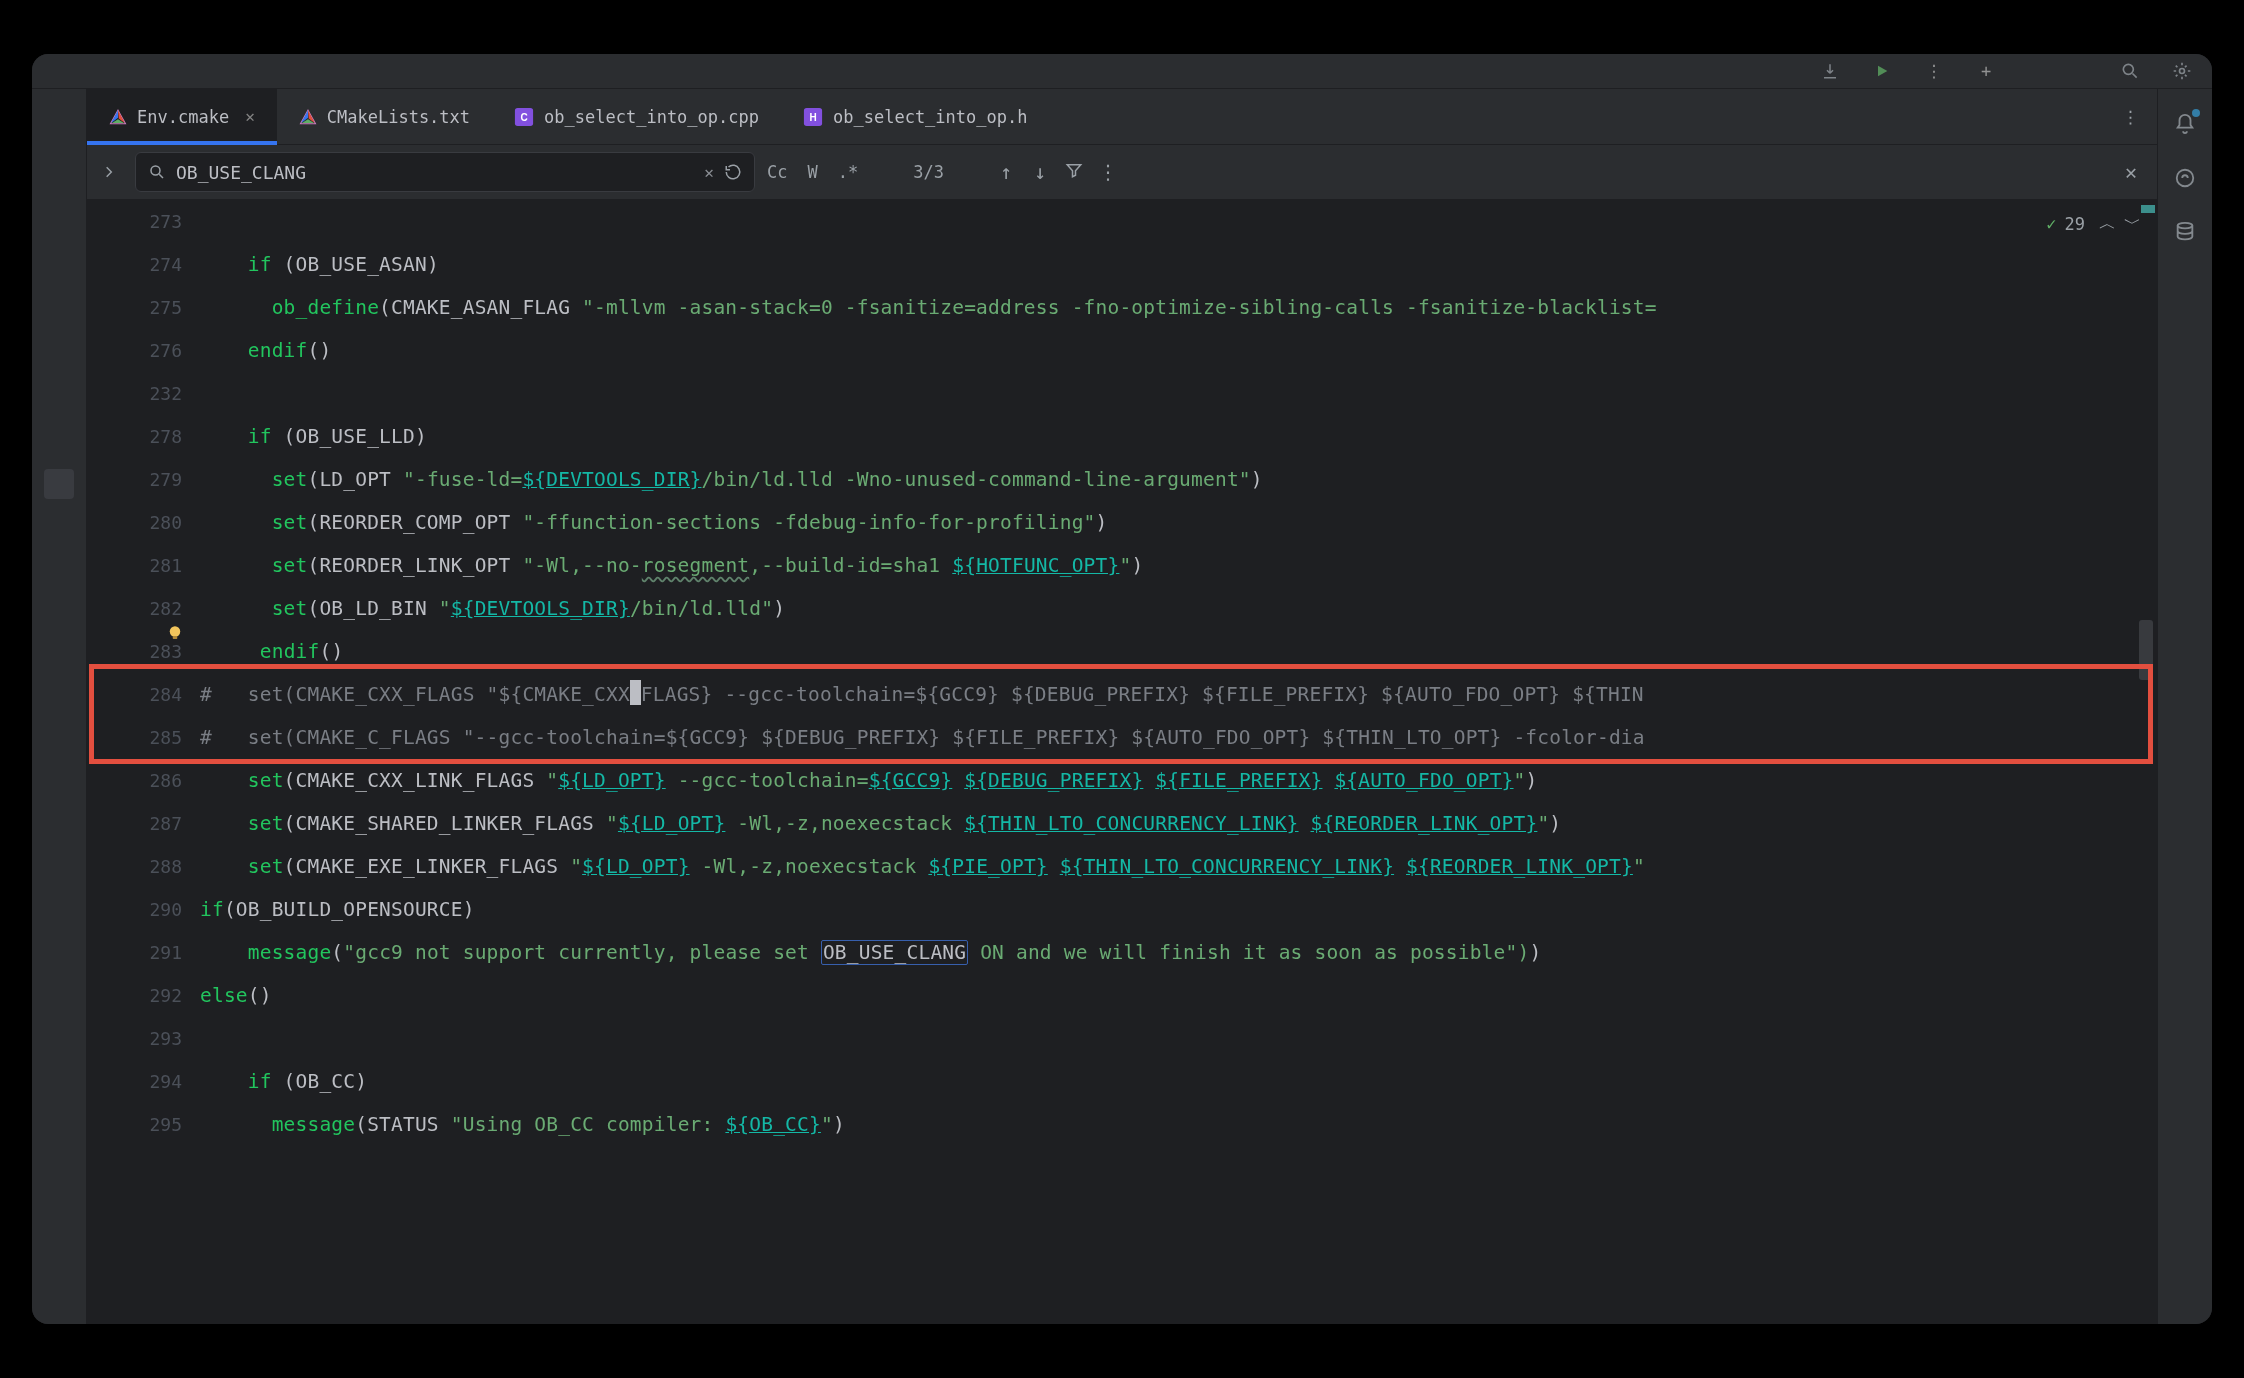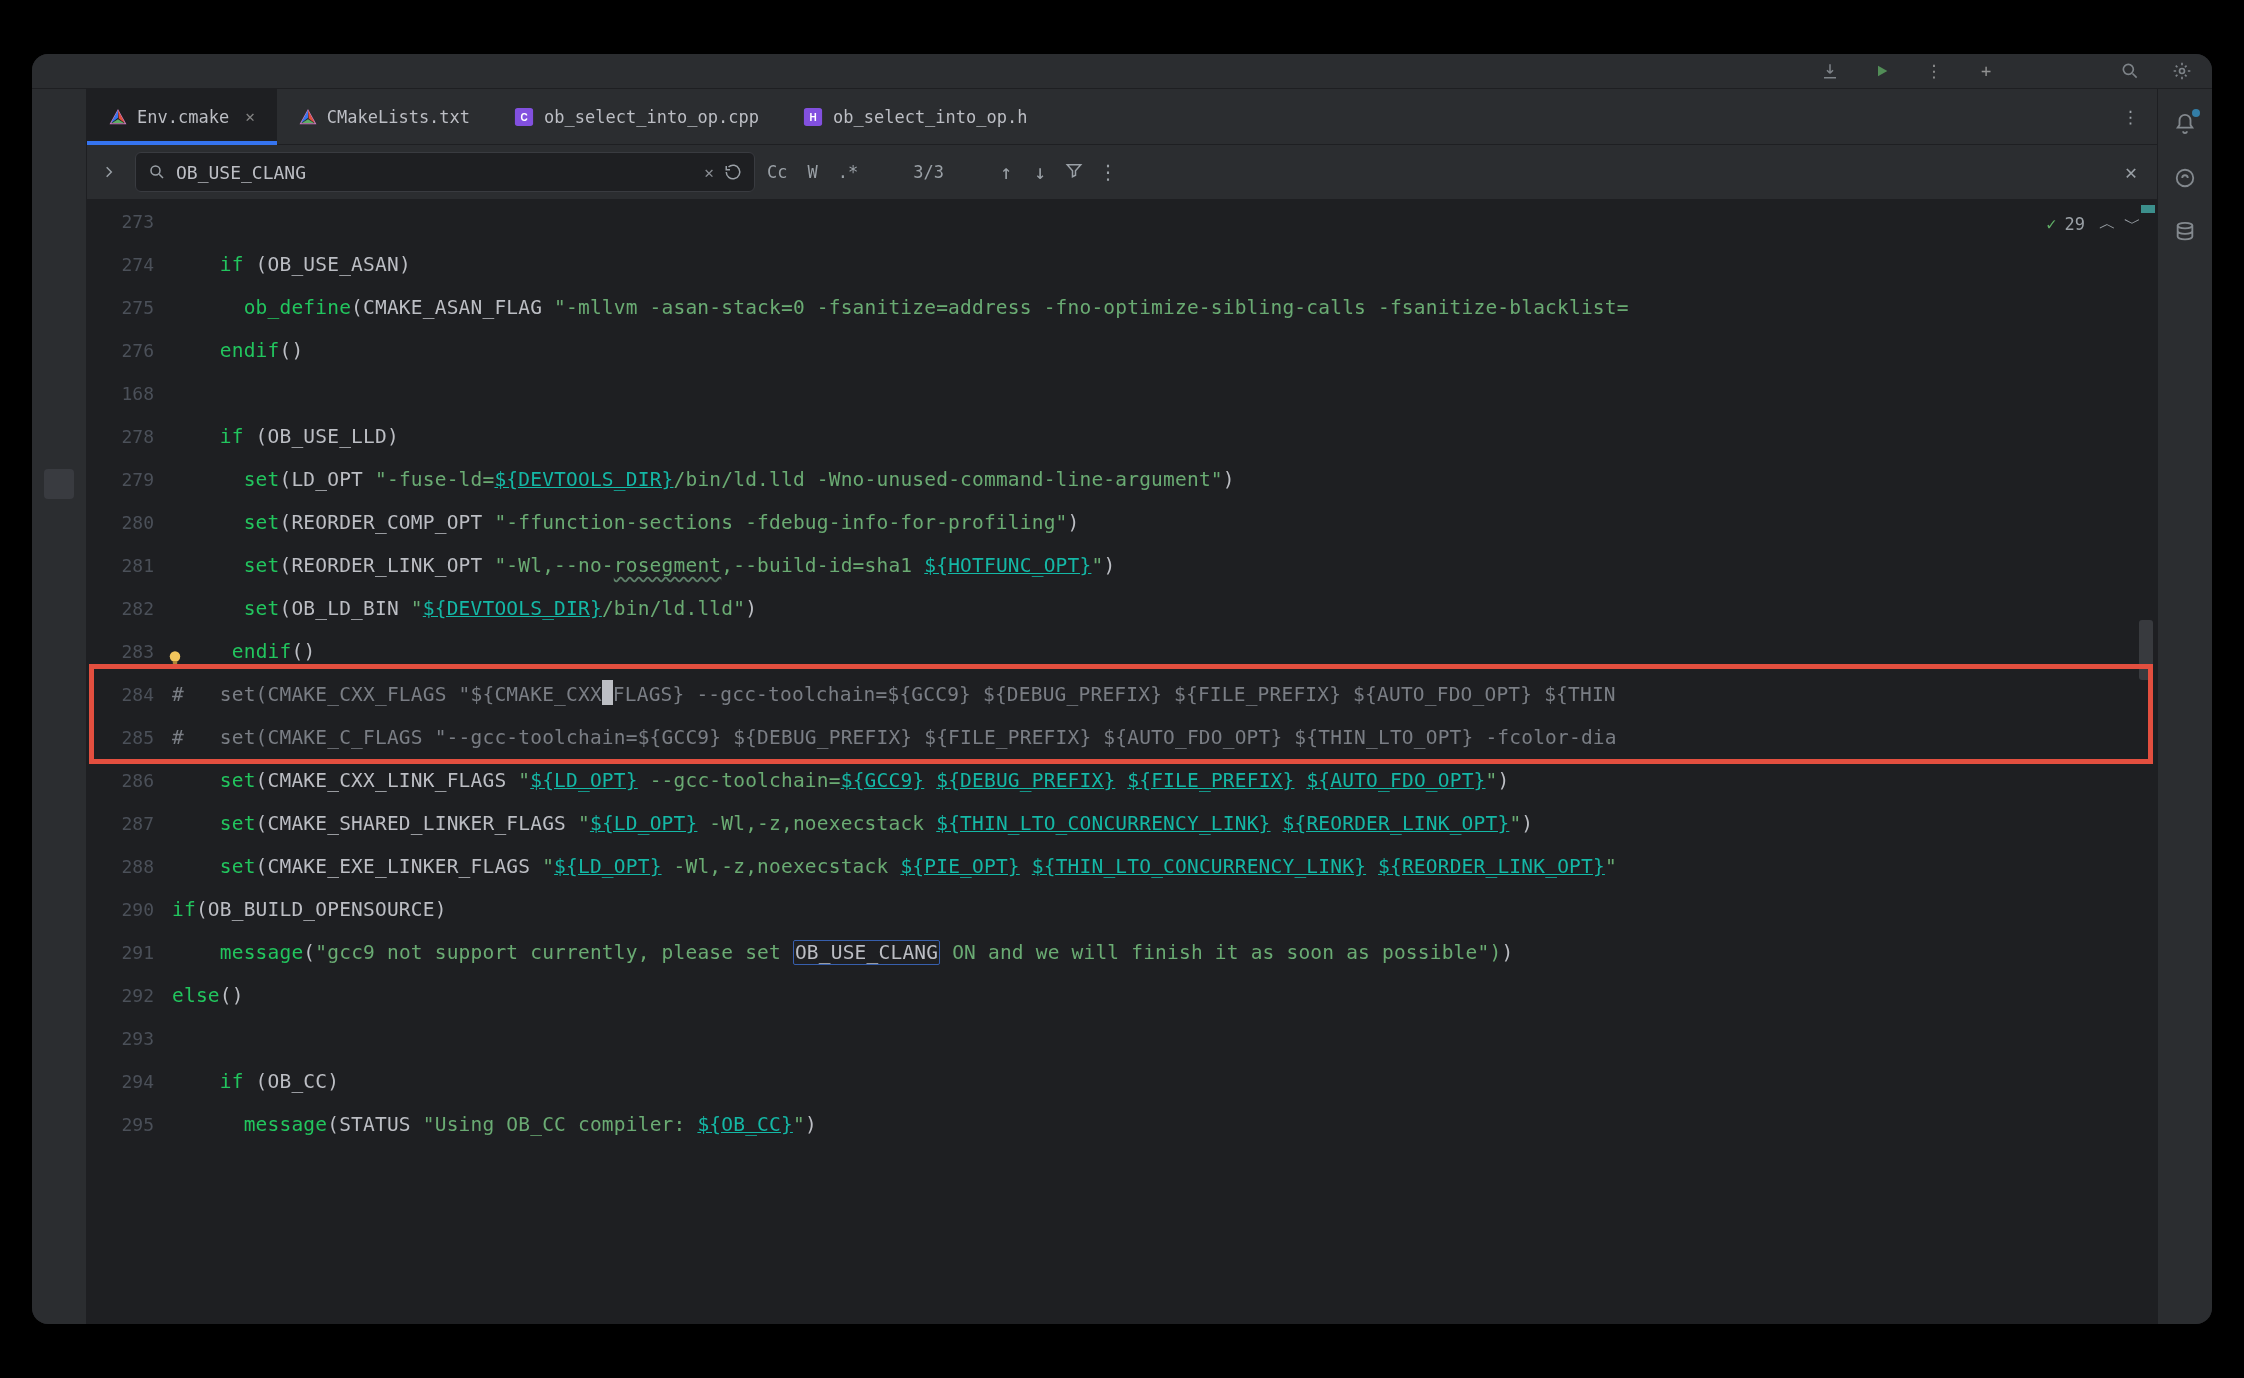--- a/index.html
+++ b/index.html
@@ -135,23 +135,24 @@
 
   
   .editor {
     flex: 1;
     overflow: hidden;
     position: relative;
     padding-right: 26px;
   }
   .code-line {
     display: flex;
-    align-items: flex-end;
+    align-items: flex-start;
     height: 43px;
     white-space: pre;
+    padding-left: 28px;
   }
   .gutter {
     flex: 0 0 85px;
     text-align: right;
     padding-right: 18px;
     color: #4b5059;
     font-size: 18px;
     line-height: 43px;
     user-select: none;
     position: relative;
@@ -324,21 +325,21 @@
         <div class="teal-mark"></div>
 
         <div class="code-line"><div class="gutter">273</div><div class="code"></div></div>
 
         <div class="code-line"><div class="gutter">274</div><div class="code">    <span class="kw">if</span> (OB_USE_ASAN)</div></div>
 
         <div class="code-line"><div class="gutter">275</div><div class="code">      <span class="kw">ob_define</span>(CMAKE_ASAN_FLAG <span class="str">"-mllvm -asan-stack=0 -fsanitize=address -fno-optimize-sibling-calls -fsanitize-blacklist=</span></div></div>
 
         <div class="code-line"><div class="gutter">276</div><div class="code">    <span class="kw">endif</span>()</div></div>
 
-        <div class="code-line"><div class="gutter">168</div><div class="code"></div></div>
+        <div class="code-line"><div class="gutter">232</div><div class="code"></div></div>
 
         <div class="code-line"><div class="gutter">278</div><div class="code">    <span class="kw">if</span> (OB_USE_LLD)</div></div>
 
         <div class="code-line"><div class="gutter">279</div><div class="code">      <span class="kw">set</span>(LD_OPT <span class="str">"-fuse-ld=</span><span class="varref">${DEVTOOLS_DIR}</span><span class="str">/bin/ld.lld -Wno-unused-command-line-argument"</span>)</div></div>
 
         <div class="code-line"><div class="gutter">280</div><div class="code">      <span class="kw">set</span>(REORDER_COMP_OPT <span class="str">"-ffunction-sections -fdebug-info-for-profiling"</span>)</div></div>
 
         <div class="code-line"><div class="gutter">281</div><div class="code">      <span class="kw">set</span>(REORDER_LINK_OPT <span class="str">"-Wl,--no-<span class="underline-wave">rosegment</span>,--build-id=sha1 </span><span class="varref">${HOTFUNC_OPT}</span><span class="str">"</span>)</div></div>
 
         <div class="code-line"><div class="gutter">282</div><div class="code">      <span class="kw">set</span>(OB_LD_BIN <span class="str">"</span><span class="varref">${DEVTOOLS_DIR}</span><span class="str">/bin/ld.lld"</span>)</div></div>

